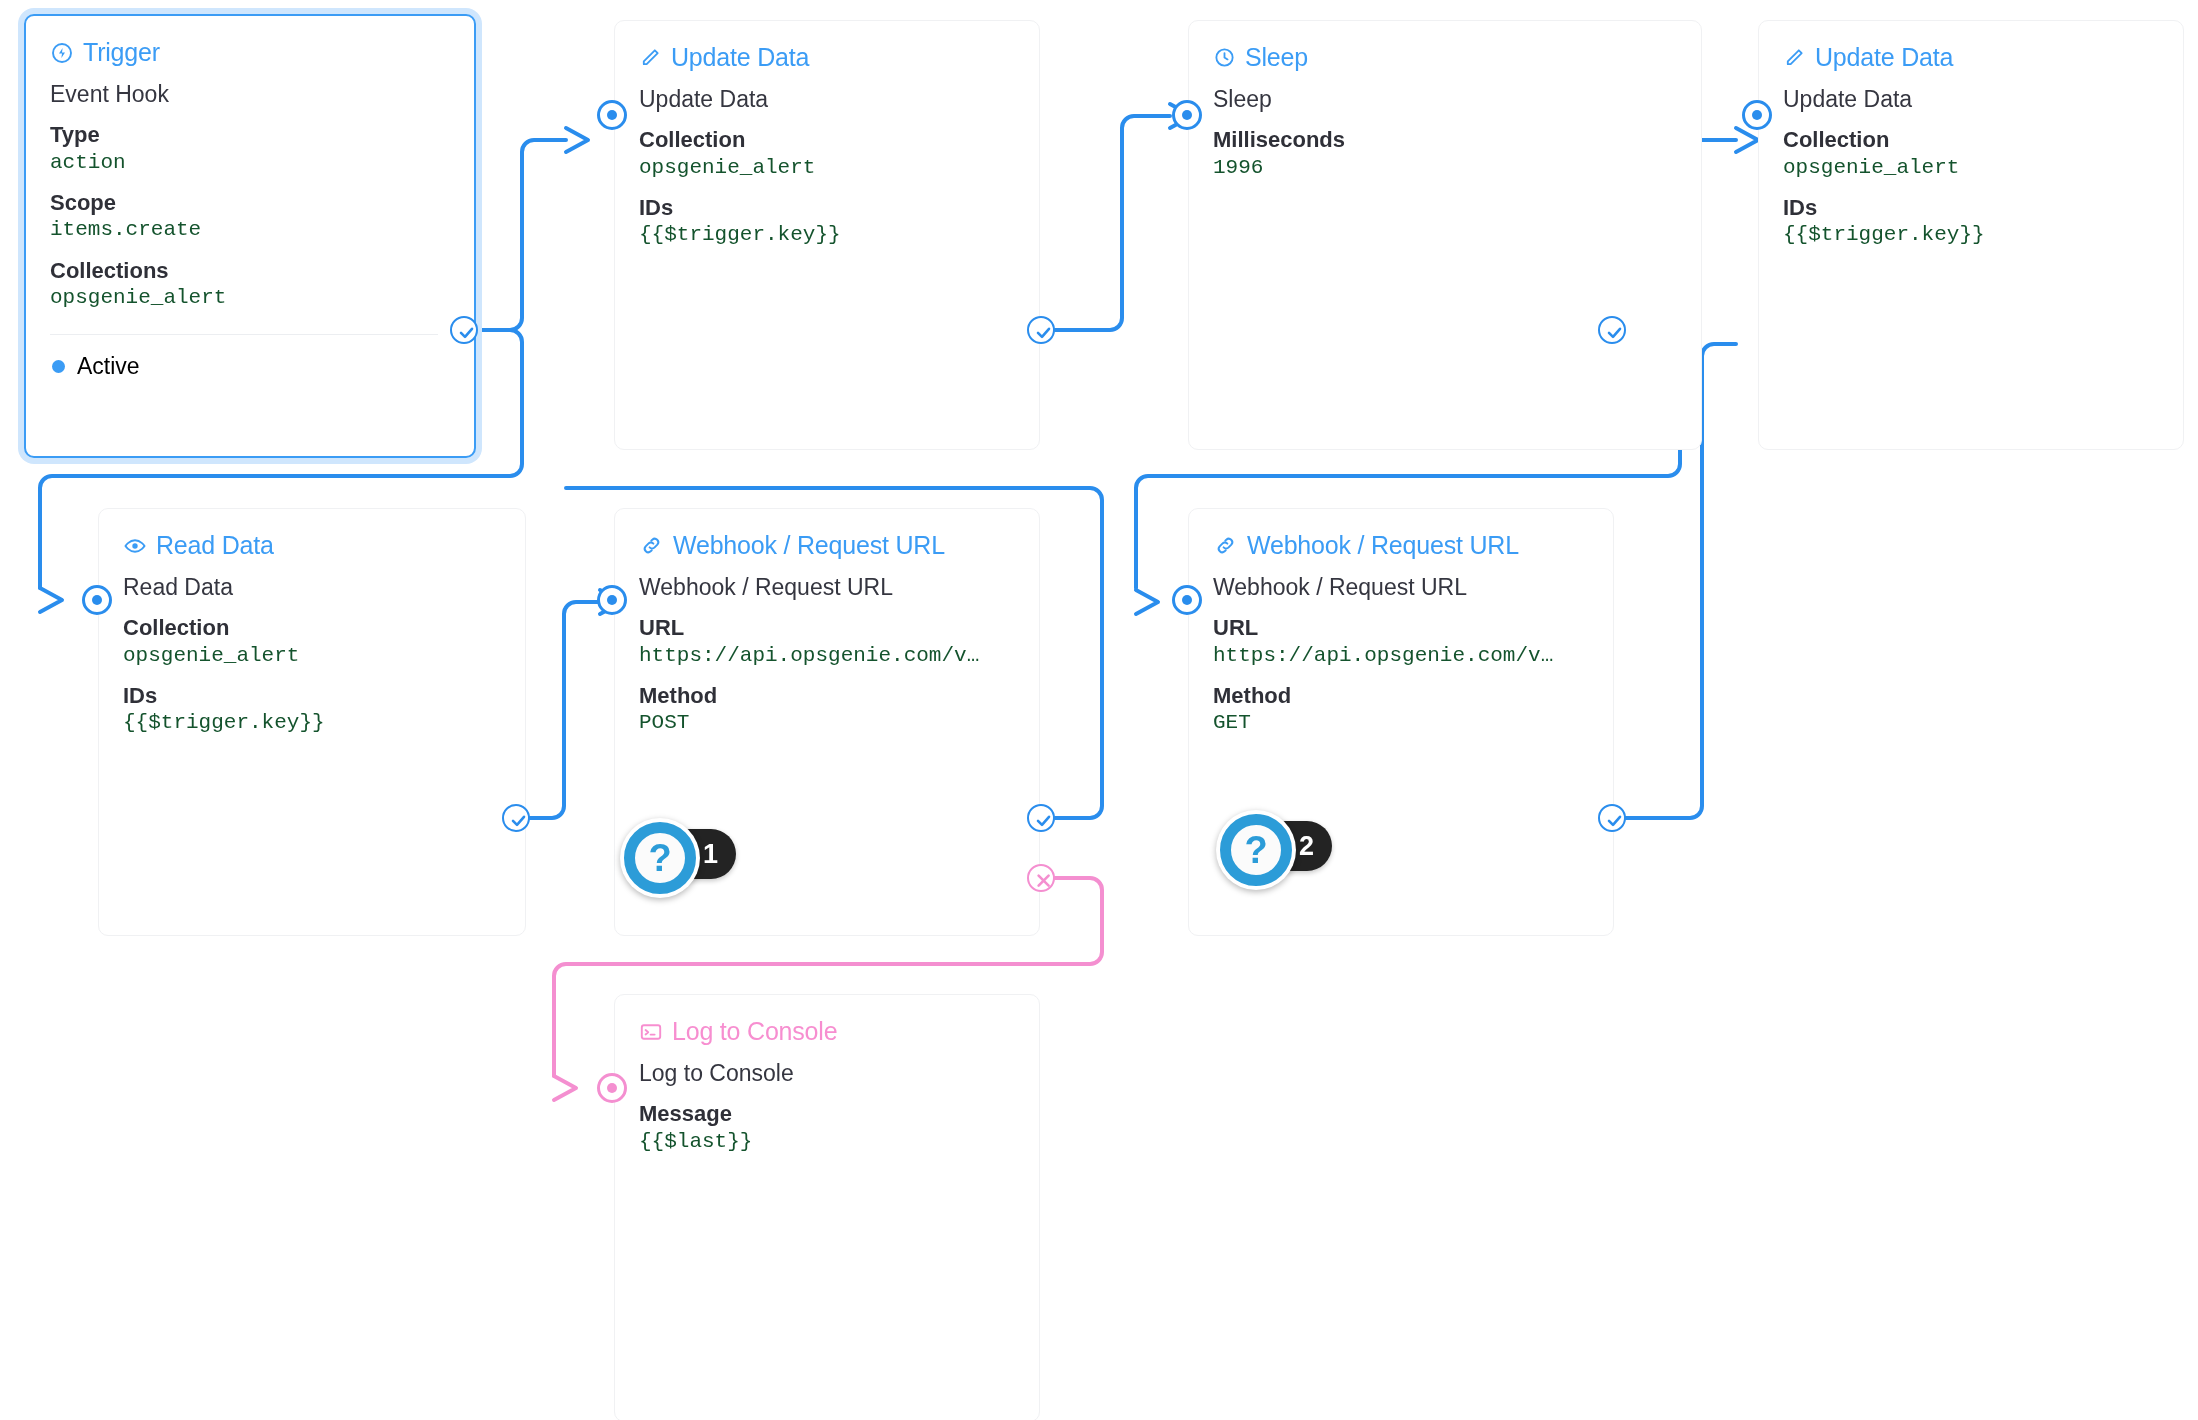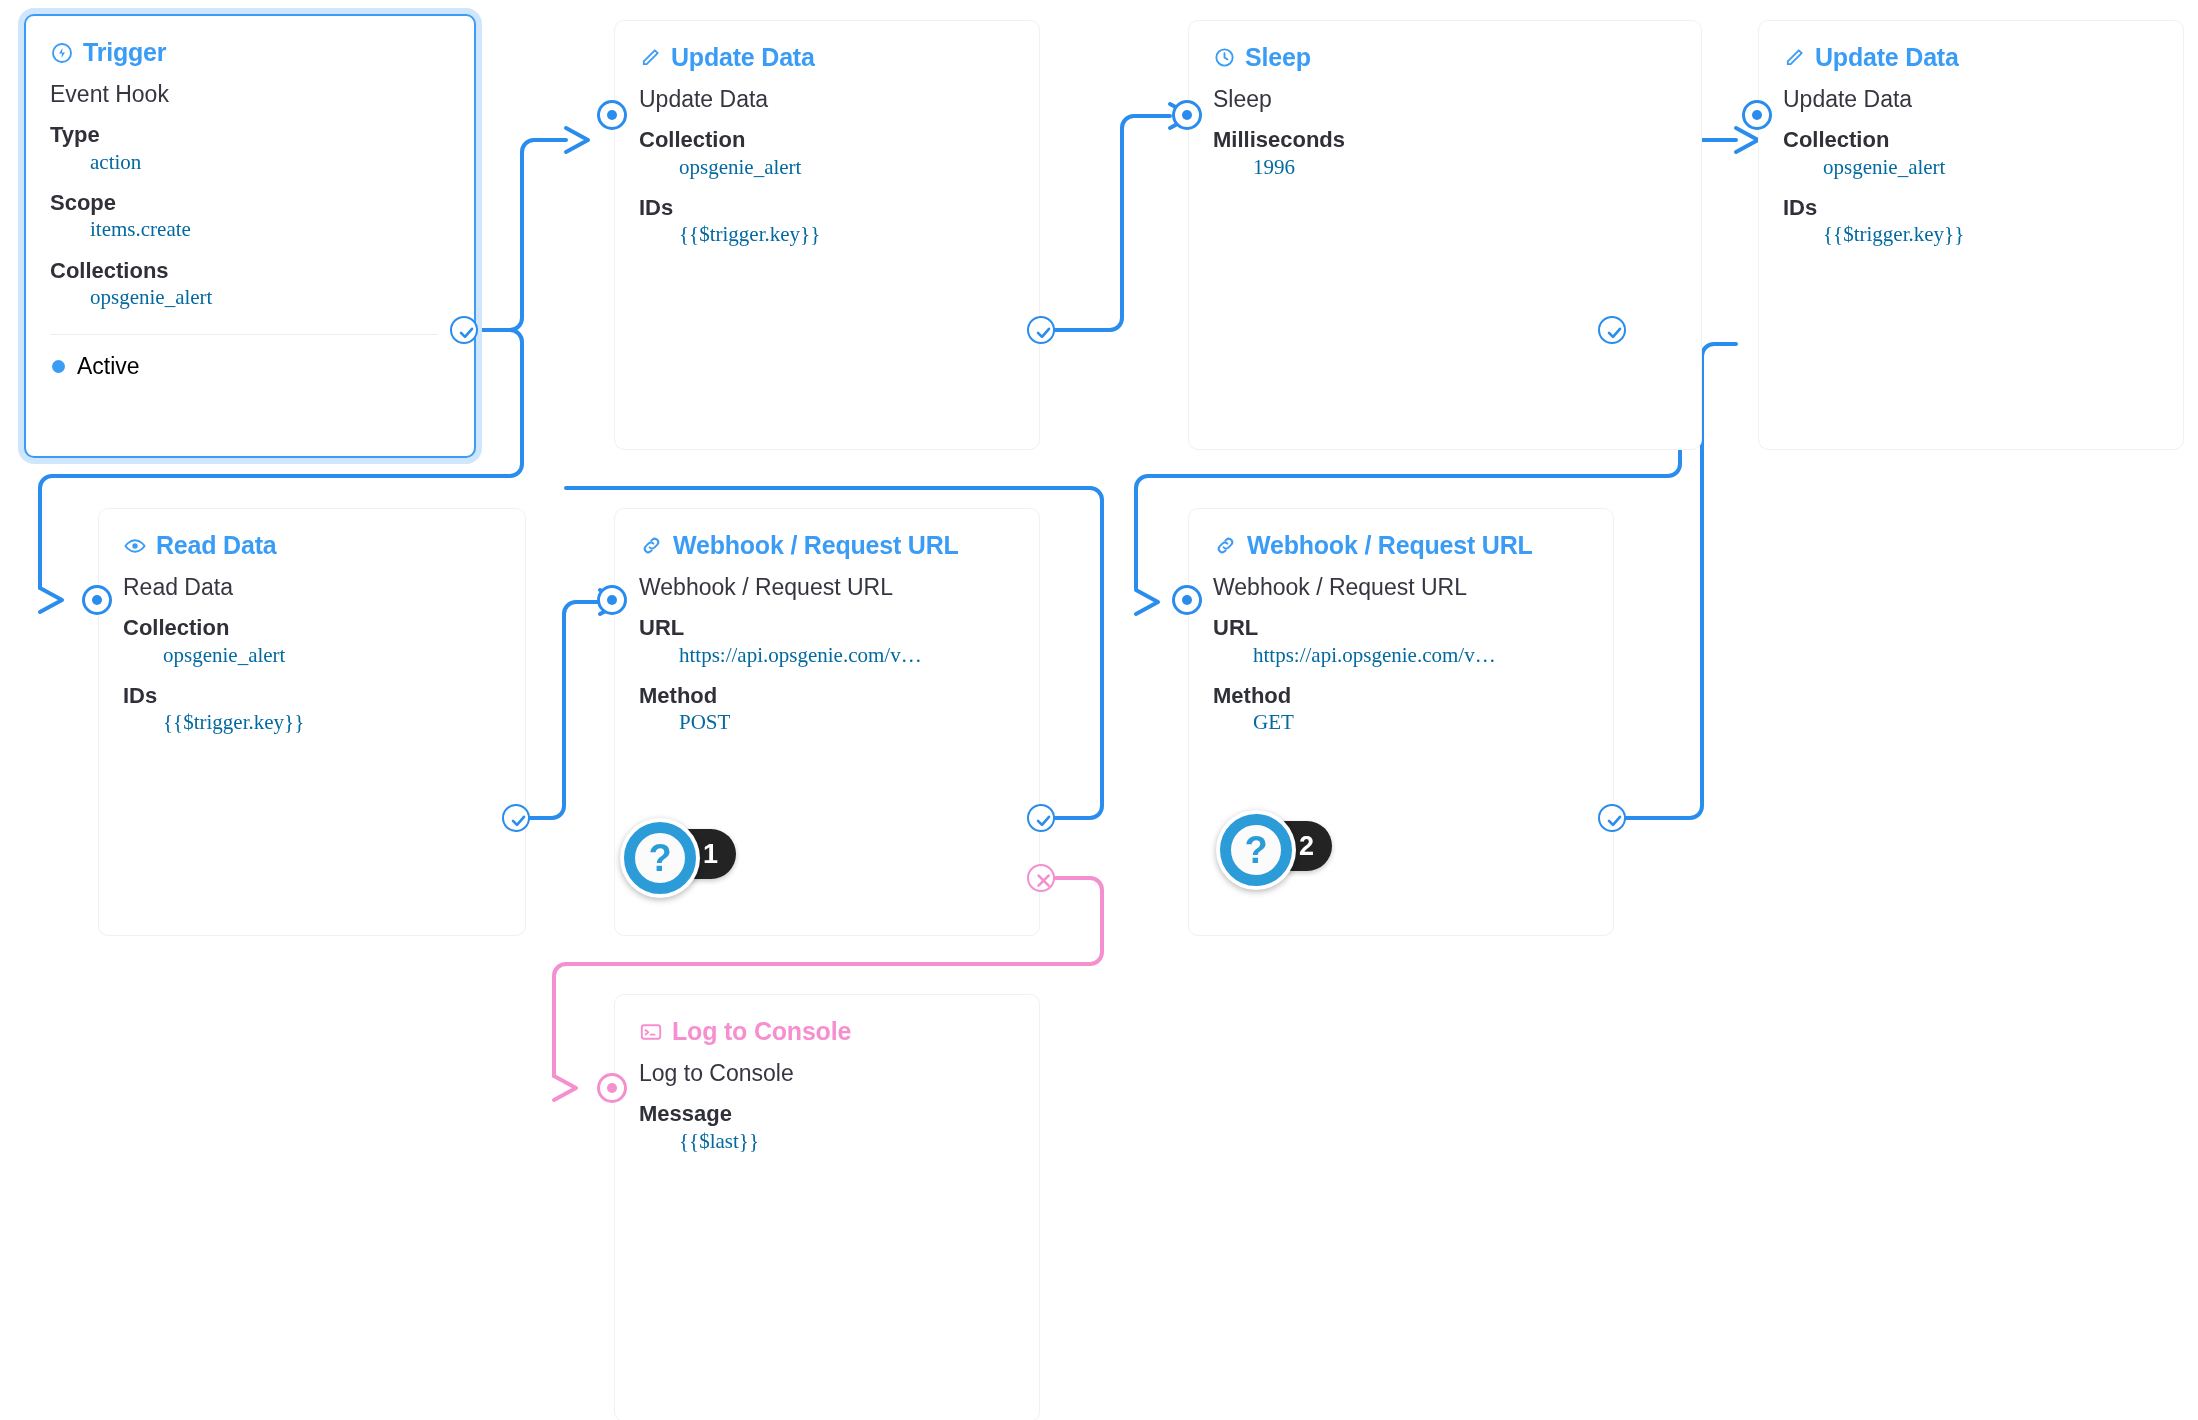--- a/index.html
+++ b/index.html
@@ -34,21 +34,21 @@
     border: 2px solid #3b9cf5;
     box-shadow: 0 0 0 6px #cfe6fd;
     z-index: 4;
   }
   .panel-header {
     display: flex;
     align-items: center;
     gap: 9px;
     padding: 22px 0 0 24px;
     font-size: 25px;
-    font-weight: bold;
+    font-weight: normal;
     color: #3b9cf5;
     letter-spacing: -0.2px;
   }
   .panel-header.pink { color: #f78ed0; }
   .panel-header svg { display: block; flex: 0 0 auto; }
   .panel-body { padding: 14px 36px 0 24px; }
   .op-name {
     font-size: 23px;
     color: #353640;
     line-height: 1.18;
@@ -57,27 +57,26 @@
   }
   .field { margin-top: 13px; }
   .field:first-of-type { margin-top: 0; }
   .field-label {
     font-size: 22px;
     font-weight: bold;
     color: #2f3038;
     line-height: 1.25;
   }
   .field-value {
-    font-family: Liberation Serif, serif;
+    font-family: Liberation Mono, monospace;
     font-size: 21px;
-    color: #0369a1;
+    color: #14532d;
     line-height: 1.3;
     white-space: nowrap;
     overflow: hidden;
-    margin-left: 40px;
   }
   .panel-divider {
     margin: 22px 0 0 0;
     border-top: 1px solid #eceef1;
   }
   .status-row {
     display: flex; align-items: center; gap: 12px;
     padding: 18px 0 0 26px;
     font-size: 23px;
     color: #000000;

